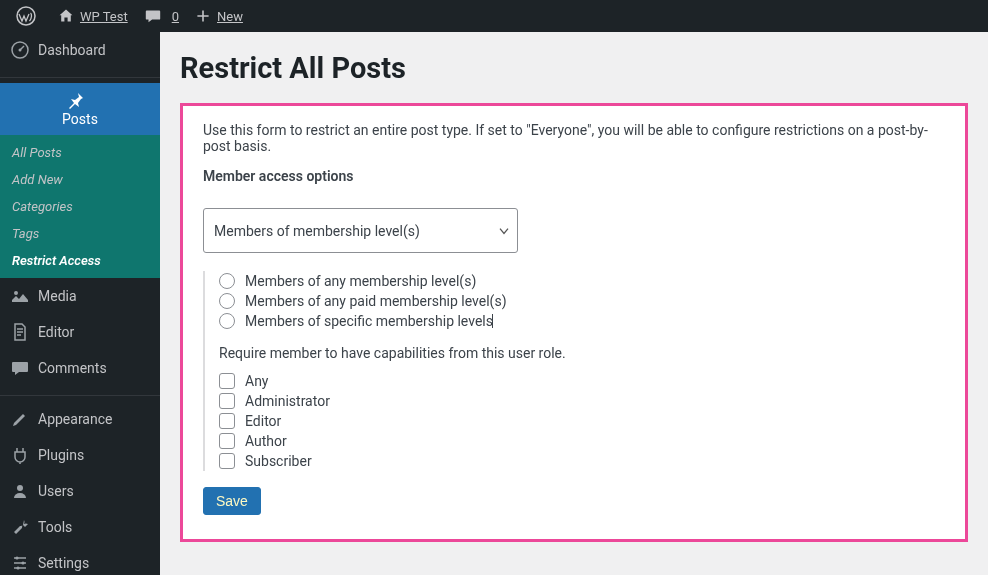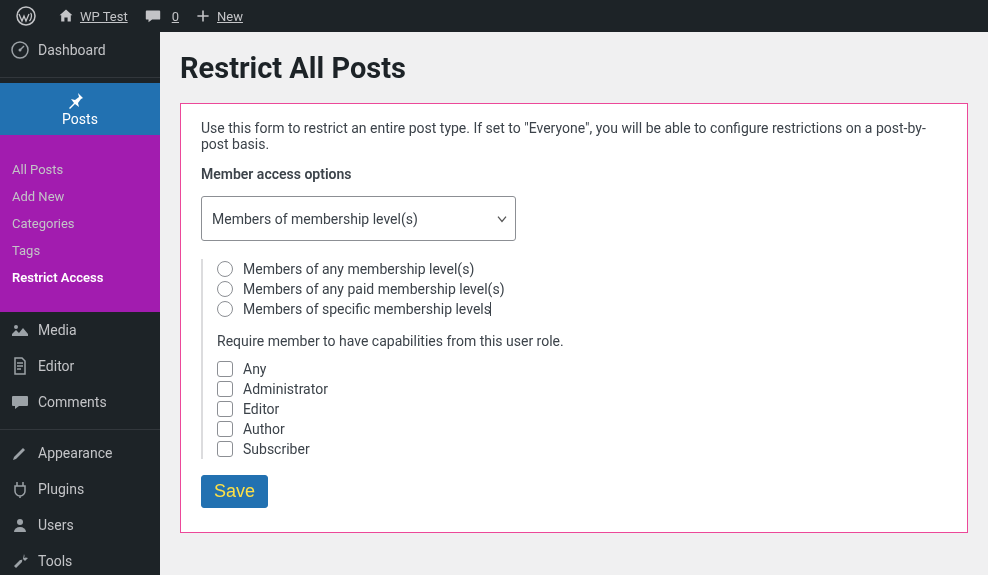--- a/index.html
+++ b/index.html
@@ -60,22 +60,23 @@
       position: absolute;
       right: -8px;
       top: 50%;
       margin-top: -8px;
       border: 8px solid transparent;
       border-right-color: #f0f0f1;
     }
     .menu-item svg { margin-right: 8px; flex-shrink: 0; }
     .menu-separator { height: 5px; border-bottom: 1px solid #32373c; margin: 5px 0; }
     .submenu {
-      background: #a21caf;
-      padding: 21px 0;
+      background: #0f766e;
+      padding: 4px 0;
+      font-style: italic;
     }
     .submenu-item {
       display: block;
       padding: 6px 12px;
       color: #c3c4c7;
       font-size: 13px;
       cursor: pointer;
     }
     .submenu-item.current {
       color: #fff;
@@ -90,25 +91,25 @@
       overflow: auto;
     }
     h1.page-title {
       font-size: 29px;
       font-weight: 700;
       margin: 9px 0 18px ;
       color: #1d2327;
     }
     .panel {
       background: #fff;
-      border: 1px solid #ec4899;
+      border: 3px solid #ec4899;
       padding: 16px 20px 24px 20px;
     }
     .intro { font-size: 14px; color: #3c434a; margin-bottom: 14px; }
-    .section-label { font-weight: 600; font-size: 14px; margin-bottom: 14px; }
+    .section-label { font-weight: 600; font-size: 14px; margin-bottom: 24px; }
     .help-row { display: flex; align-items: center; font-size: 14px; margin-bottom: 14px; }
     .help-icon {
       display: inline-flex;
       width: 16px; height: 16px;
       border-radius: 50%;
       background: #3c434a;
       color: #fff;
       font-size: 11px;
       align-items: center; justify-content: center;
       margin-left: 6px;
@@ -161,23 +162,23 @@
     }
     .sub-label {
       font-size: 14px;
       margin: 14px 0 10px 0;
     }
     .save-btn {
       display: inline-block;
       margin-top: 16px;
       background: #2271b1;
       border: 1px solid #2271b1;
-      color: #fde047;
+      color: #fef9c3;
       padding: 5px 12px;
-      font-size: 18px;
+      font-size: 14px;
       border-radius: 3px;
       cursor: pointer;
     }
     .cursor-caret {
       display:inline-block;
       width:1px;
       height:14px;
       background:#3c434a;
       vertical-align: middle;
       margin-left:-1px;

